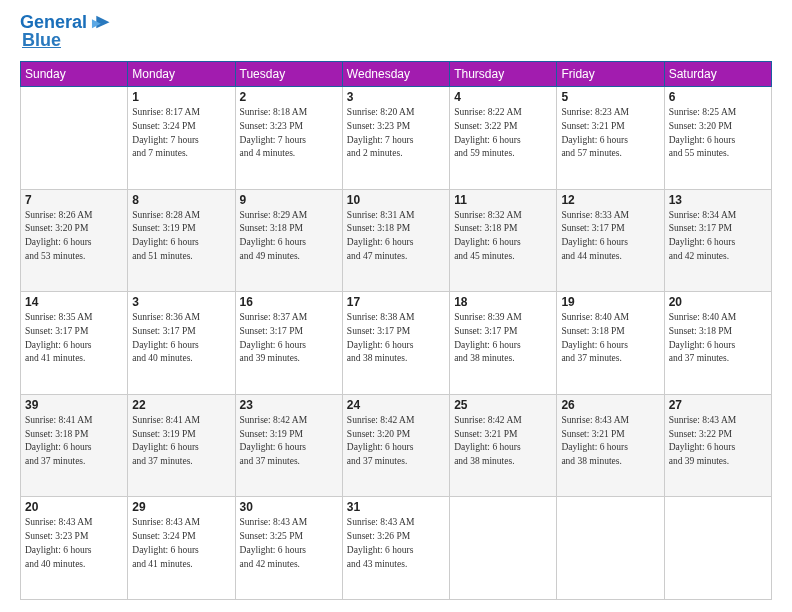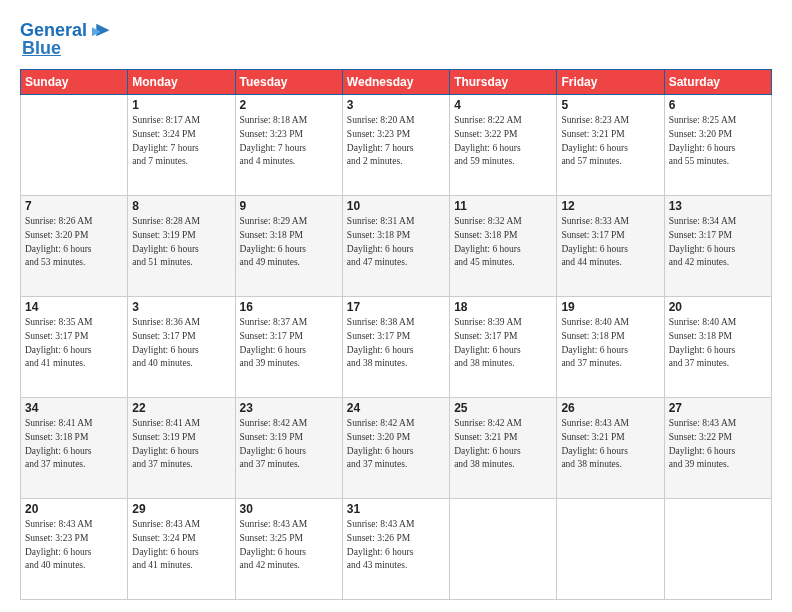--- a/index.html
+++ b/index.html
@@ -6,21 +6,21 @@
     body {
       font-family: Arial, sans-serif;
       background: #fff;
       width: 792px;
       height: 612px;
       overflow: hidden;
     }
     .page {
       width: 792px;
       height: 612px;
-      padding: 20px 20px 12px 20px;
+      padding: 12px 20px 12px 20px;
       display: flex;
       flex-direction: column;
     }
     .header {
       display: flex;
       justify-content: space-between;
       align-items: flex-start;
       margin-bottom: 10px;
     }
     .logo {
@@ -55,24 +55,24 @@
       color: #555;
     }
     .calendar {
       flex: 1;
       border: 1px solid #ccc;
       border-collapse: collapse;
       width: 100%;
       table-layout: fixed;
     }
     .calendar thead tr th {
-      background: #ef4444;
+      background: #a21caf;
       color: #fff;
       font-size: 12px;
-      font-weight: bold;
+      font-weight: normal;
       padding: 5px 4px;
       border: 1px solid #1a5fa0;
       text-align: left;
     }
     .calendar tbody tr td {
       border: 1px solid #ccc;
       vertical-align: top;
       padding: 3px 4px;
       font-size: 9.5px;
       color: #333;
@@ -216,21 +216,21 @@
             <span class="day-num">19</span>
             <div class="day-info">Sunrise: 8:40 AM<br>Sunset: 3:18 PM<br>Daylight: 6 hours<br>and 37 minutes.</div>
           </td>
           <td>
             <span class="day-num">20</span>
             <div class="day-info">Sunrise: 8:40 AM<br>Sunset: 3:18 PM<br>Daylight: 6 hours<br>and 37 minutes.</div>
           </td>
         </tr>
         <tr>
           <td>
-            <span class="day-num">34</span>
+            <span class="day-num">39</span>
             <div class="day-info">Sunrise: 8:41 AM<br>Sunset: 3:18 PM<br>Daylight: 6 hours<br>and 37 minutes.</div>
           </td>
           <td>
             <span class="day-num">22</span>
             <div class="day-info">Sunrise: 8:41 AM<br>Sunset: 3:19 PM<br>Daylight: 6 hours<br>and 37 minutes.</div>
           </td>
           <td>
             <span class="day-num">23</span>
             <div class="day-info">Sunrise: 8:42 AM<br>Sunset: 3:19 PM<br>Daylight: 6 hours<br>and 37 minutes.</div>
           </td>

